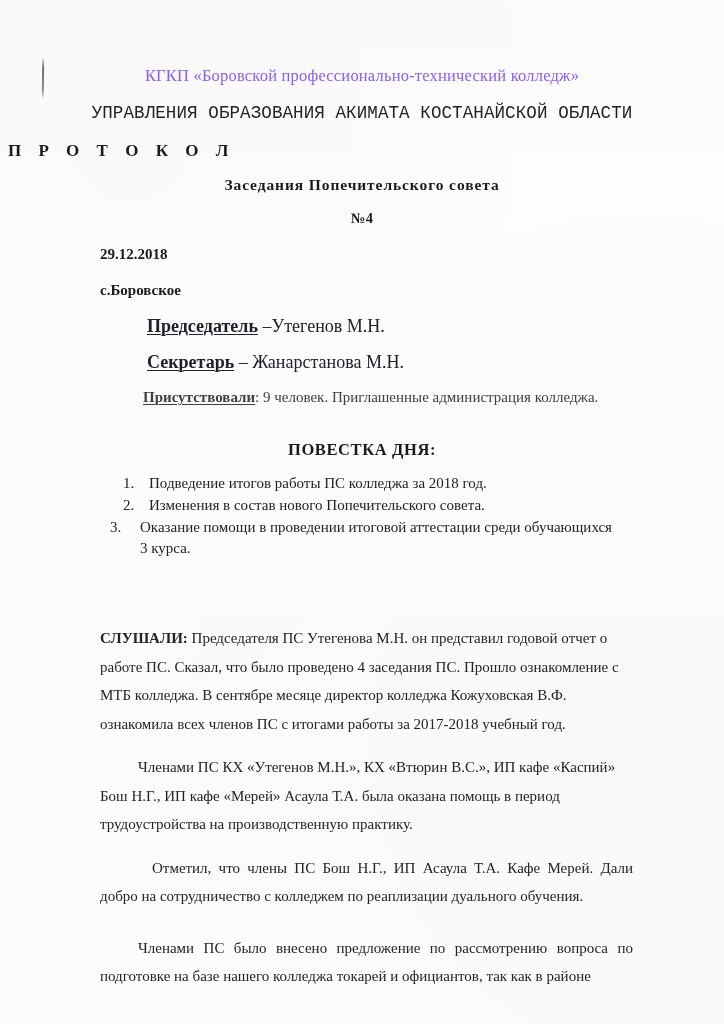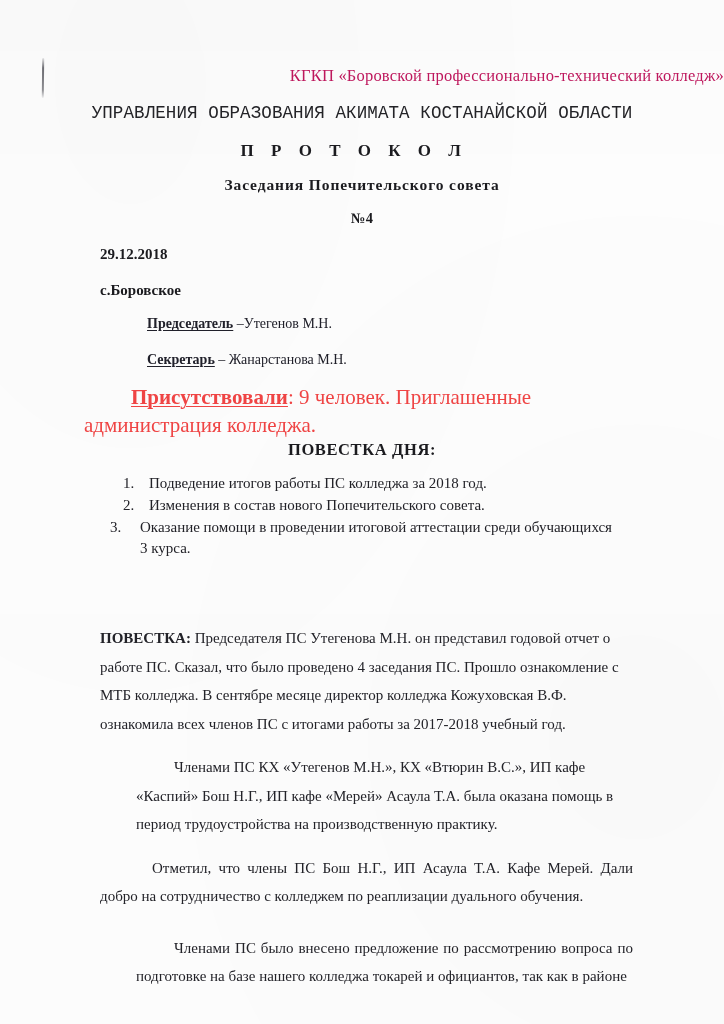--- a/index.html
+++ b/index.html
@@ -56,43 +56,43 @@
     width: 724px;
     padding: 0;
   }
 
   
   .org-line-1 {
     position: absolute;
     left: 0;
     top: 66px;
     width: 724px;
-    text-align: right;
+    text-align: center;
     font-size: 16.5px;
     letter-spacing: 0.2px;
-    color: #be185d;
+    color: #8b5cf6;
   }
   .org-line-2 {
     position: absolute;
     left: 0;
     top: 103px;
     width: 724px;
     text-align: center;
     font-size: 17.5px;
     letter-spacing: 0.1px;
     color: #232327;
     font-family: Liberation Mono, monospace;
   }
 
   .doc-title {
     position: absolute;
-    left: 17px;
+    left: 8px;
     top: 141px;
     width: 674px;
-    text-align: center;
+    text-align: left;
     font-weight: bold;
     font-size: 17px;
     letter-spacing: 6.5px;
     color: #1b1b1f;
   }
   .doc-subtitle {
     position: absolute;
     left: 0;
     top: 176px;
     width: 724px;
@@ -128,46 +128,46 @@
     top: 282px;
     font-weight: bold;
     font-size: 15px;
     color: #1b1b1f;
   }
 
   
   .role-row {
     position: absolute;
     left: 147px;
-    font-size: 14px;
+    font-size: 18px;
     color: #20202a;
     white-space: nowrap;
   }
   .role-chair { top: 316px; }
   .role-secretary { top: 352px; }
 
   .role-label {
     font-weight: bold;
     text-decoration: underline;
     text-underline-offset: 2px;
     text-decoration-thickness: 1.2px;
   }
   .role-value {
     font-weight: normal;
   }
 
   
   .attendance {
     position: absolute;
-    left: 84px;
+    left: 96px;
     top: 383px;
     width: 520px;
-    font-size: 21px;
+    font-size: 15px;
     line-height: 28px;
-    color: #ef4444;
+    color: #404040;
     text-indent: 47px;
   }
   .attendance .att-label {
     font-weight: bold;
     text-decoration: underline;
     text-underline-offset: 2px;
     text-decoration-thickness: 1.2px;
   }
 
   
@@ -228,21 +228,20 @@
   .para {
     margin: 0 0 10px 0;
     line-height: 28.5px;
   }
   .para.justify {
     text-align: justify;
     text-align-last: left;
   }
   .para.indent {
     text-indent: 38px;
-    margin-left: 36px;
   }
   .para.wide-indent {
     text-indent: 52px;
   }
   .para strong {
     font-weight: bold;
   }
   .spacer-sm { height: 5px; }
   .spacer-md { height: 13px; }
 </style>
@@ -295,21 +294,21 @@
       </li>
       <li class="wide">
         <span class="num">3.</span>
         <span class="txt">Оказание помощи в проведении итоговой аттестации  среди обучающихся  3 курса.</span>
       </li>
     </ol>
 
     <div class="body-block">
 
       <p class="para">
-        <strong>ПОВЕСТКА:</strong><span> Председателя ПС Утегенова М.Н. он представил годовой отчет о работе ПС. Сказал, что было проведено 4 заседания ПС. Прошло ознакомление с МТБ колледжа. В  сентябре месяце директор колледжа Кожуховская В.Ф. ознакомила всех членов ПС с итогами работы за 2017-2018 учебный год.</span>
+        <strong>СЛУШАЛИ:</strong><span> Председателя ПС Утегенова М.Н. он представил годовой отчет о работе ПС. Сказал, что было проведено 4 заседания ПС. Прошло ознакомление с МТБ колледжа. В  сентябре месяце директор колледжа Кожуховская В.Ф. ознакомила всех членов ПС с итогами работы за 2017-2018 учебный год.</span>
       </p>
 
       <div class="spacer-sm"></div>
 
       <p class="para indent">Членами ПС  КХ «Утегенов М.Н.»,  КХ «Втюрин В.С.»,  ИП кафе «Каспий»  Бош Н.Г., ИП кафе  «Мерей» Асаула Т.А. была оказана помощь в период трудоустройства на производственную практику.</p>
 
       <div class="spacer-sm"></div>
 
       <p class="para justify wide-indent">Отметил, что члены ПС Бош Н.Г., ИП  Асаула  Т.А.  Кафе  Мерей. Дали добро на сотрудничество с колледжем по реаплизации   дуального обучения.</p>
 

